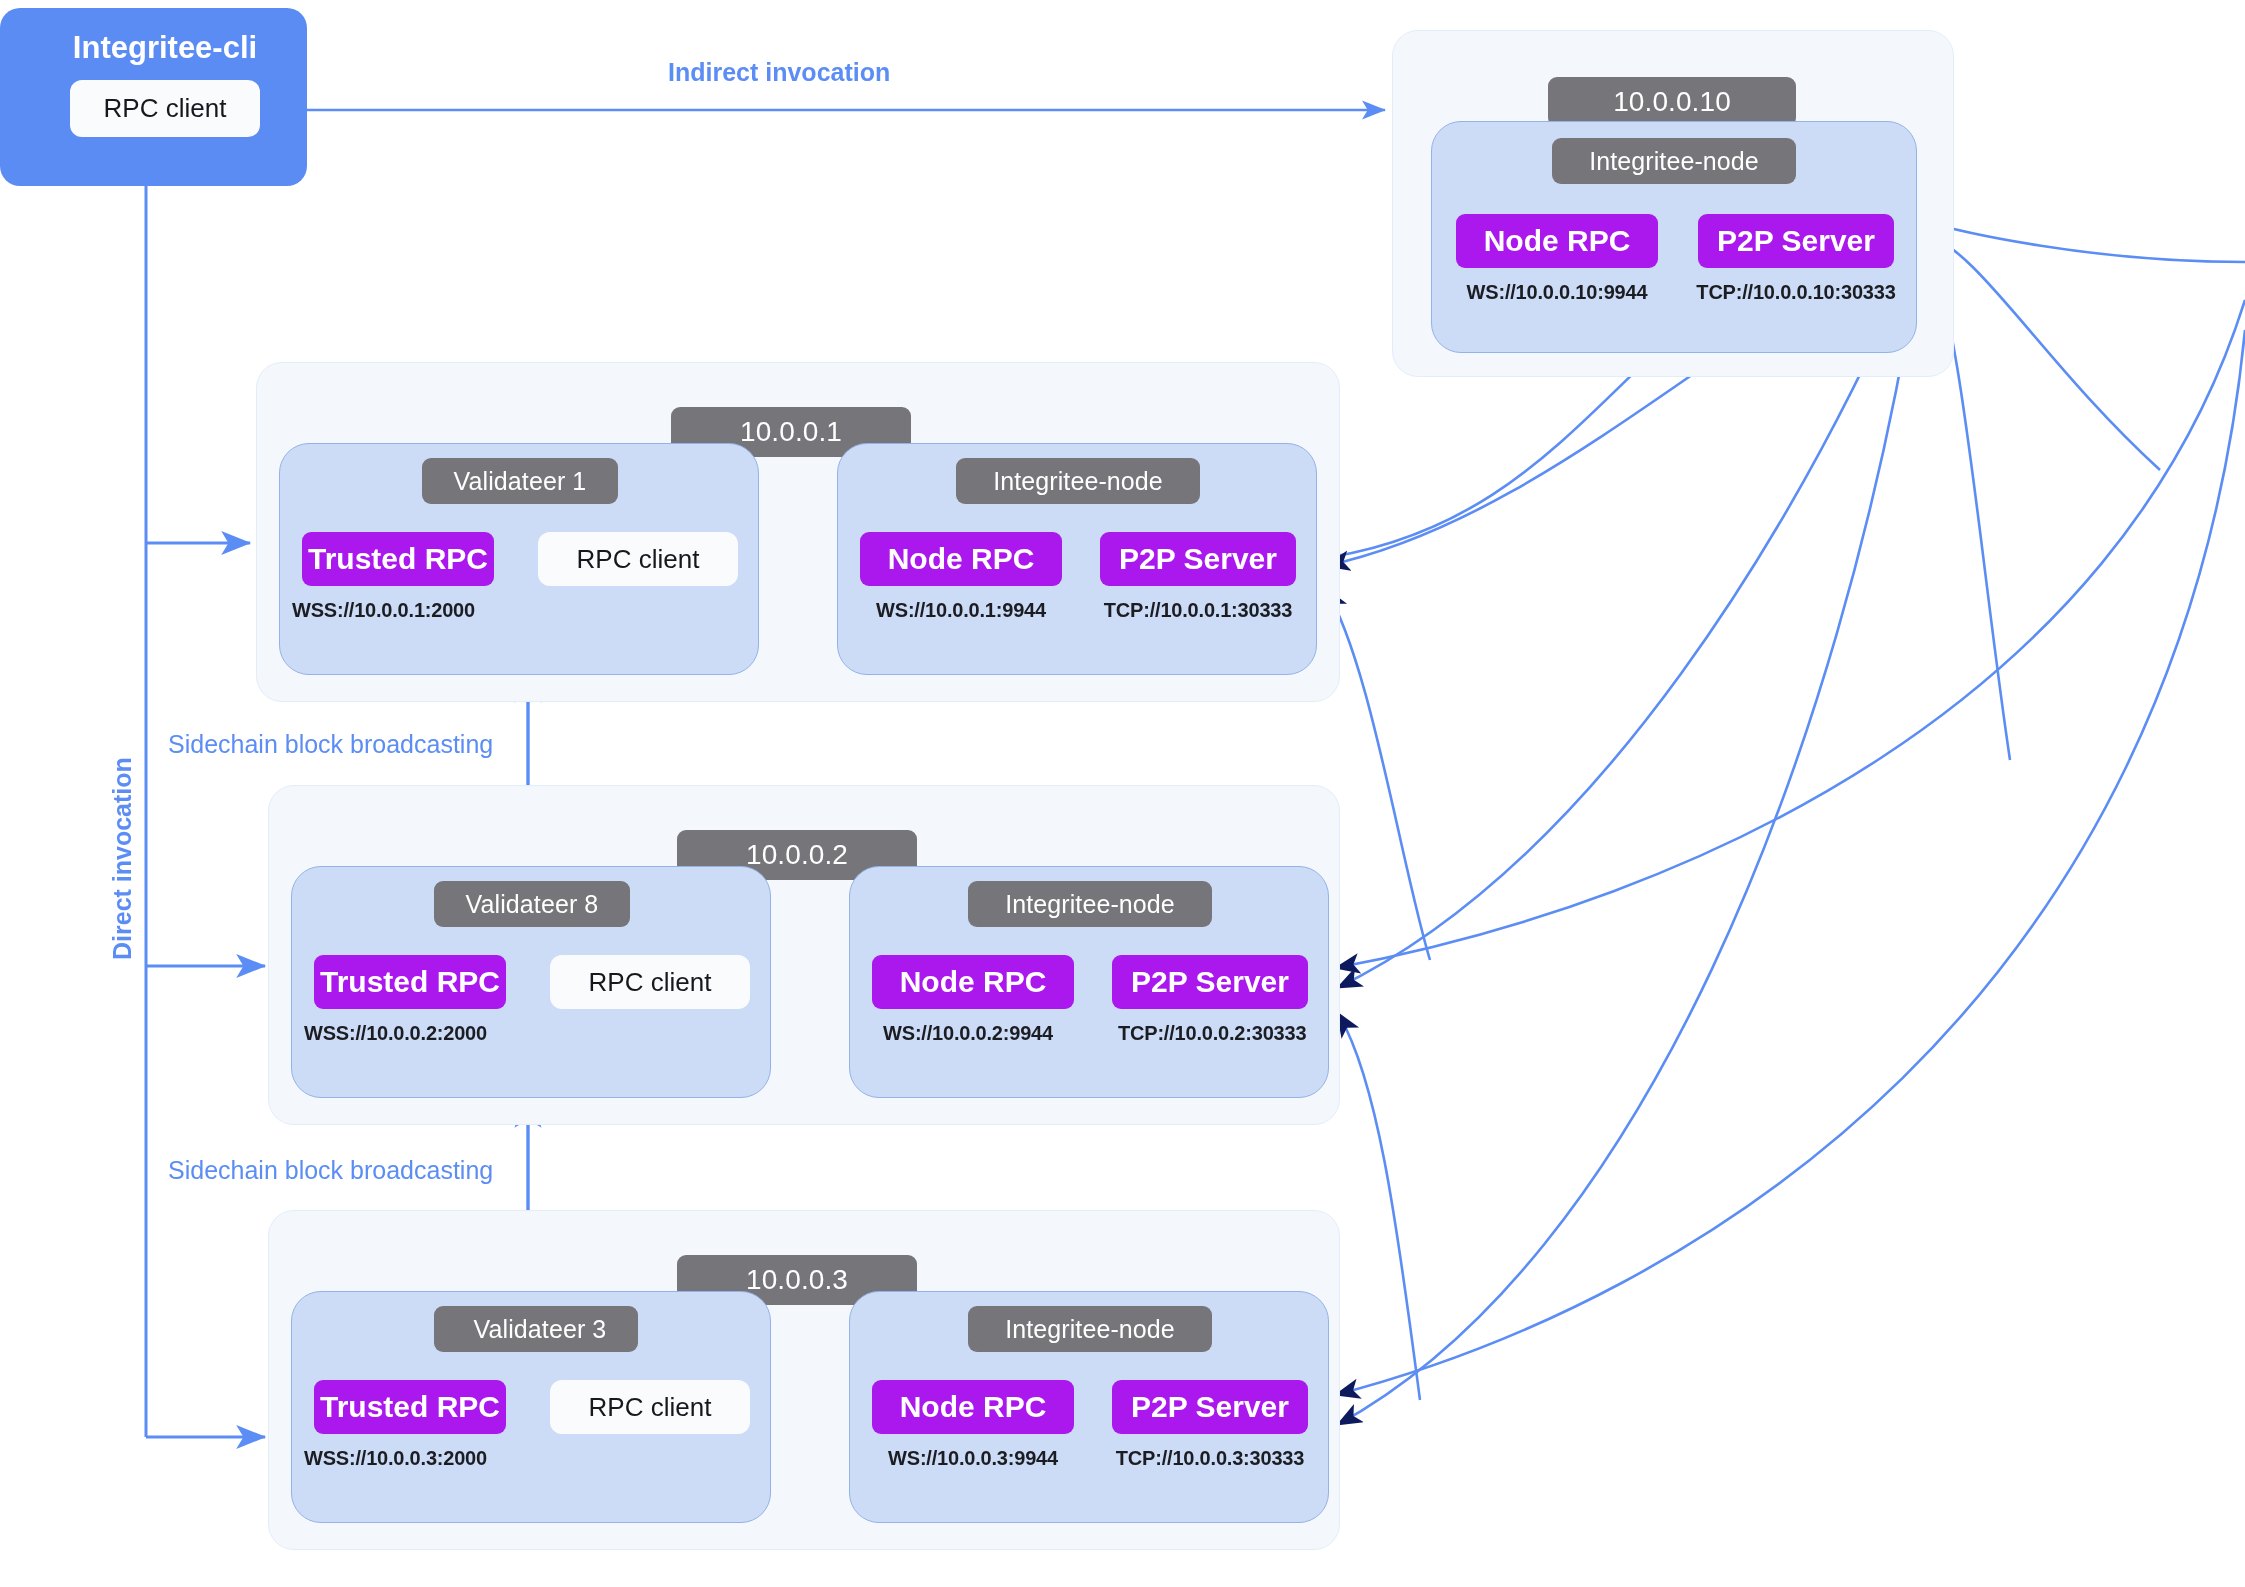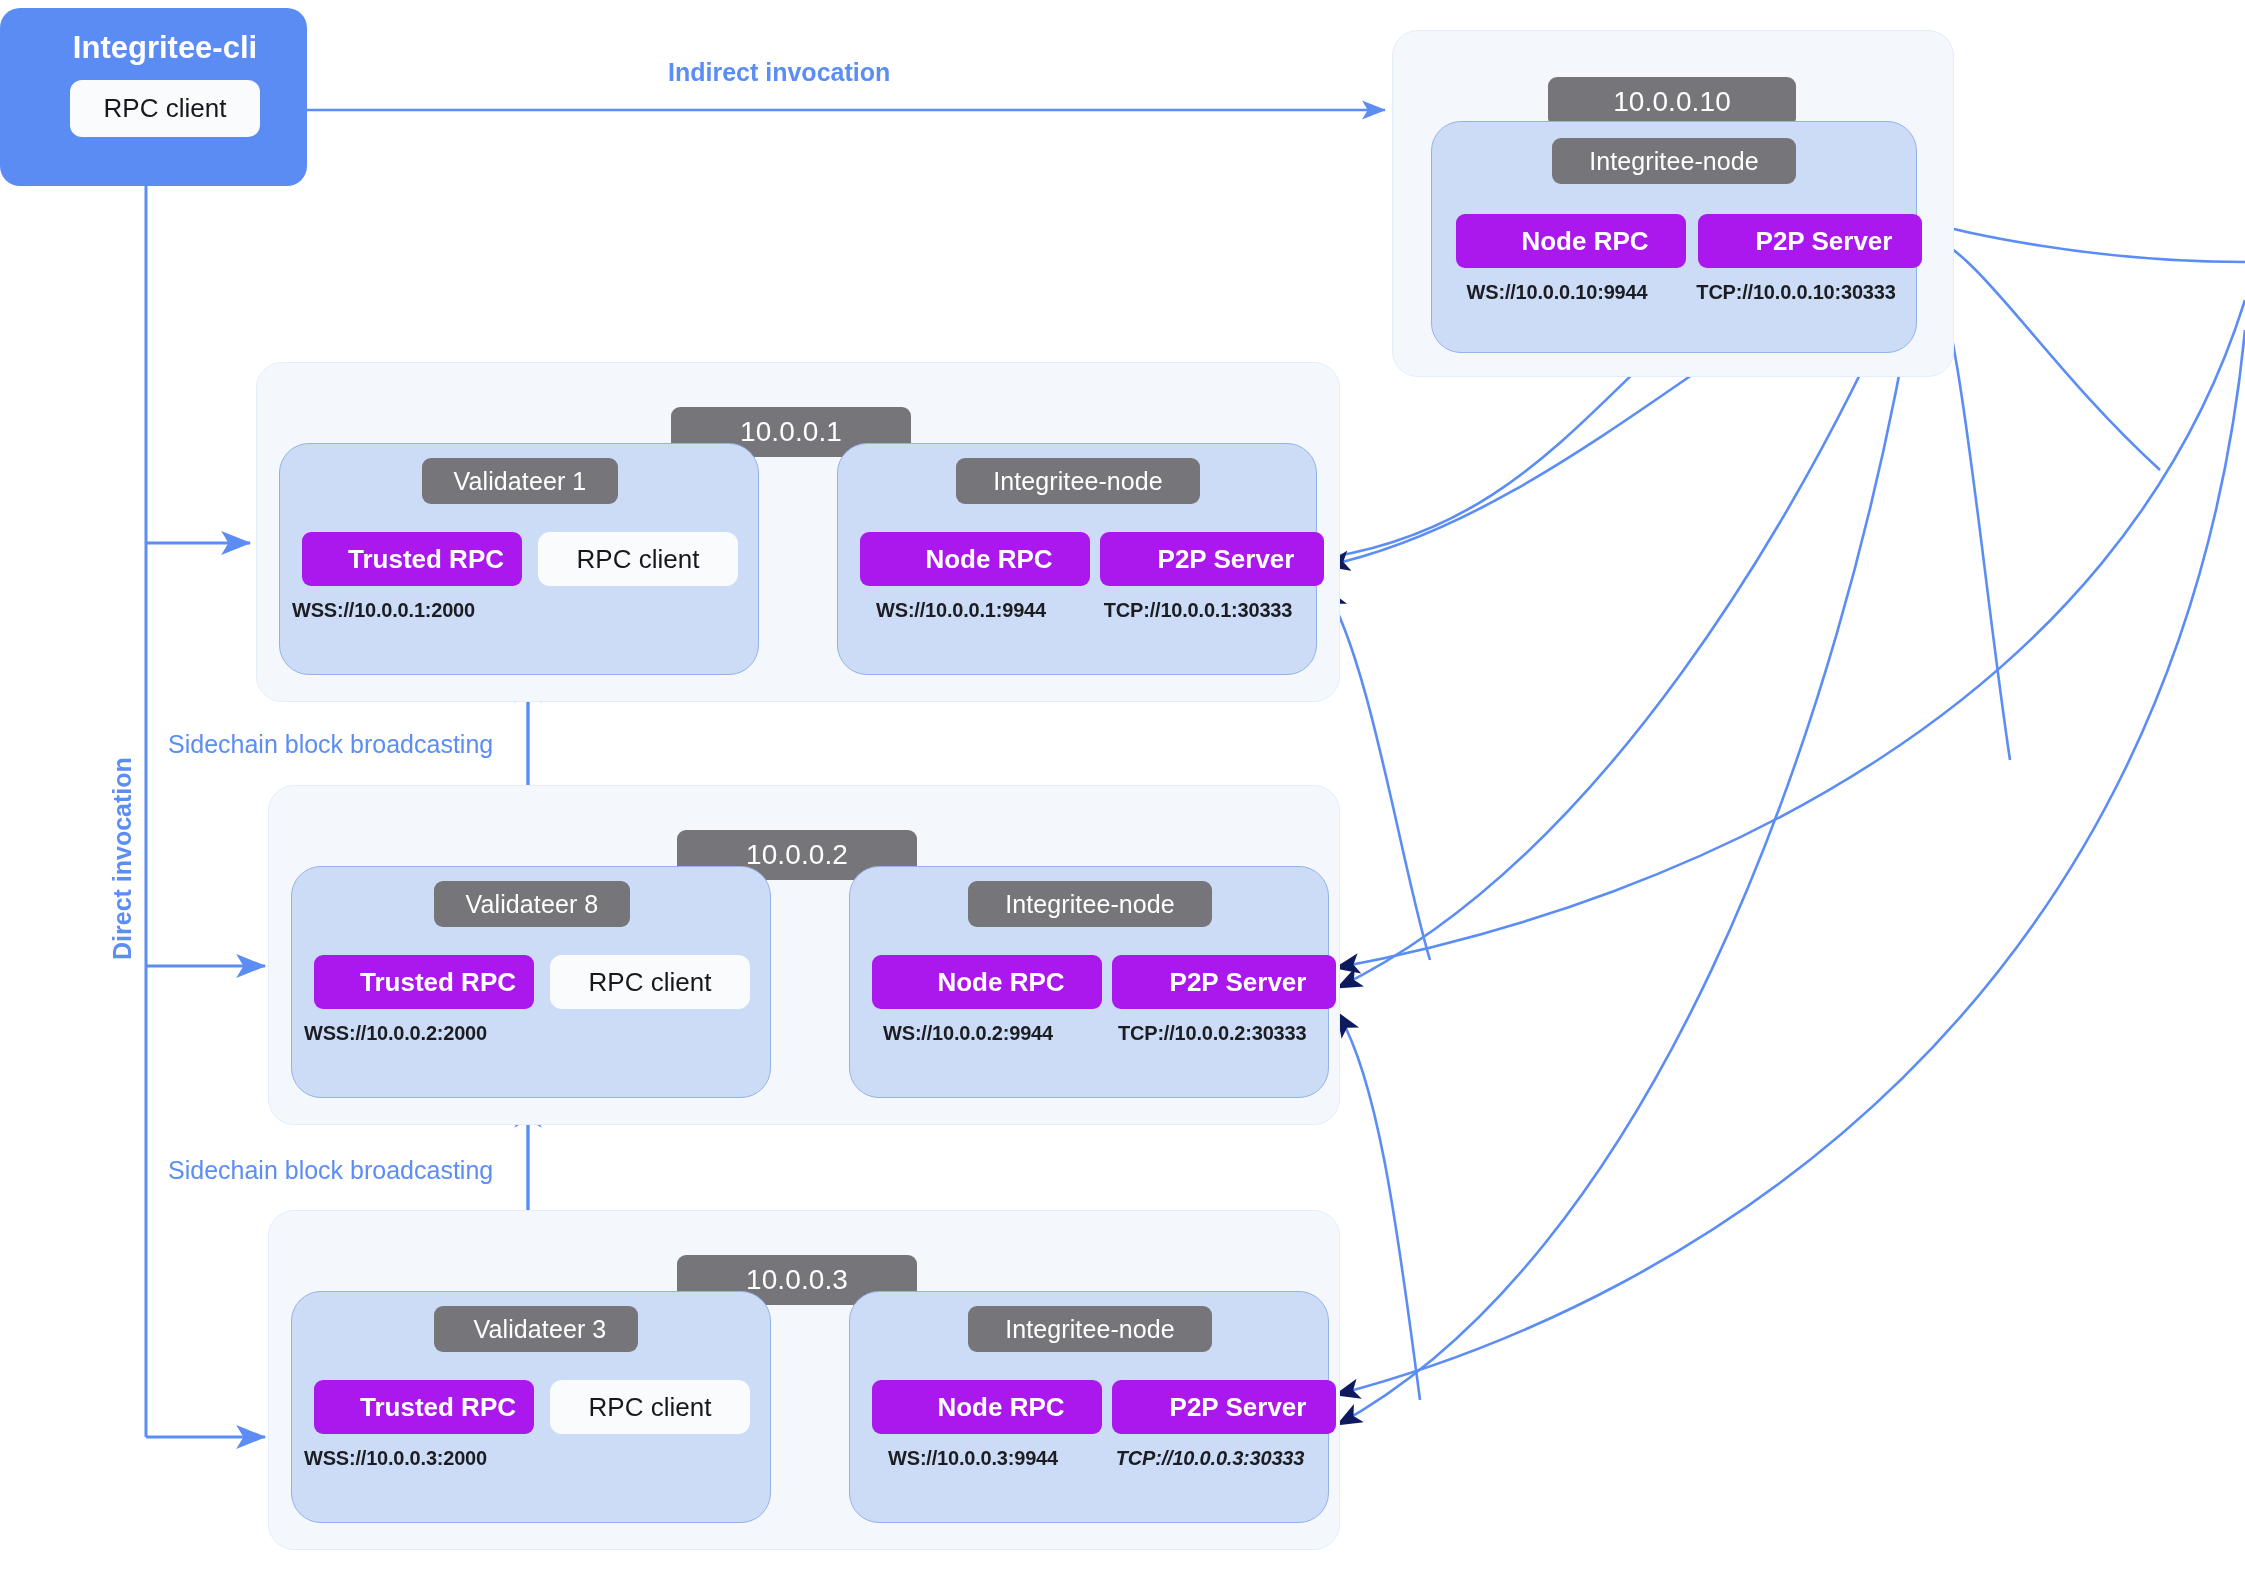--- a/index.html
+++ b/index.html
@@ -20,22 +20,22 @@
     border-radius:30px;
   }
   .badge{
     position:absolute;background:#75757a;color:#ffffff;border-radius:9px;
     font-size:25px;font-weight:400;display:flex;align-items:center;
     justify-content:center;white-space:nowrap;letter-spacing:.1px;
   }
   .badge.big{font-size:28px;margin-top:28px;}
   .chip{
     position:absolute;background:#ab18ee;color:#ffffff;border-radius:9px;
-    font-size:26px;font-weight:700;display:flex;align-items:center;
-    justify-content:center;white-space:nowrap;padding-left:28px;
+    font-size:30px;font-weight:700;display:flex;align-items:center;
+    justify-content:center;white-space:nowrap;
   }
   .chip-white{
     position:absolute;background:#fafbfd;color:#16181d;border-radius:12px;
     font-size:26px;font-weight:400;display:flex;align-items:center;
     justify-content:center;white-space:nowrap;
   }
   .addr{
     position:absolute;color:#1b1d22;font-size:20px;font-weight:700;
     text-align:center;line-height:1.22;letter-spacing:-.2px;
   }
@@ -188,17 +188,17 @@
       <div class="chip" style="left:22px;top:88px;width:192px;height:54px;">Trusted RPC</div>
       <div class="chip-white" style="left:258px;top:88px;width:200px;height:54px;">RPC client</div>
       <div class="addr" style="left:12px;top:154px;width:212px;text-align:left;">WSS://10.0.0.3:2000</div>
     </div>
 
     <div class="inner-box" style="left:580px;top:80px;width:478px;height:230px;">
       <div class="badge" style="left:118px;top:14px;width:244px;height:46px;">Integritee-node</div>
       <div class="chip" style="left:22px;top:88px;width:202px;height:54px;">Node RPC</div>
       <div class="chip" style="left:262px;top:88px;width:196px;height:54px;">P2P Server</div>
       <div class="addr" style="left:14px;top:154px;width:218px;">WS://10.0.0.3:9944</div>
-      <div class="addr" style="left:248px;top:154px;width:224px;font-style:italic;">TCP://10.0.0.3:30333</div>
+      <div class="addr" style="left:248px;top:154px;width:224px;">TCP://10.0.0.3:30333</div>
     </div>
   </div>
 
 </div>
 
 </body></html>

